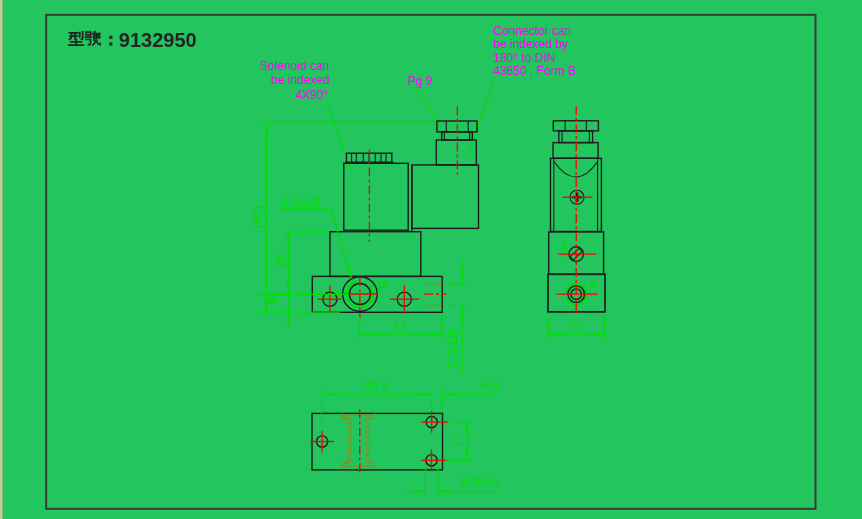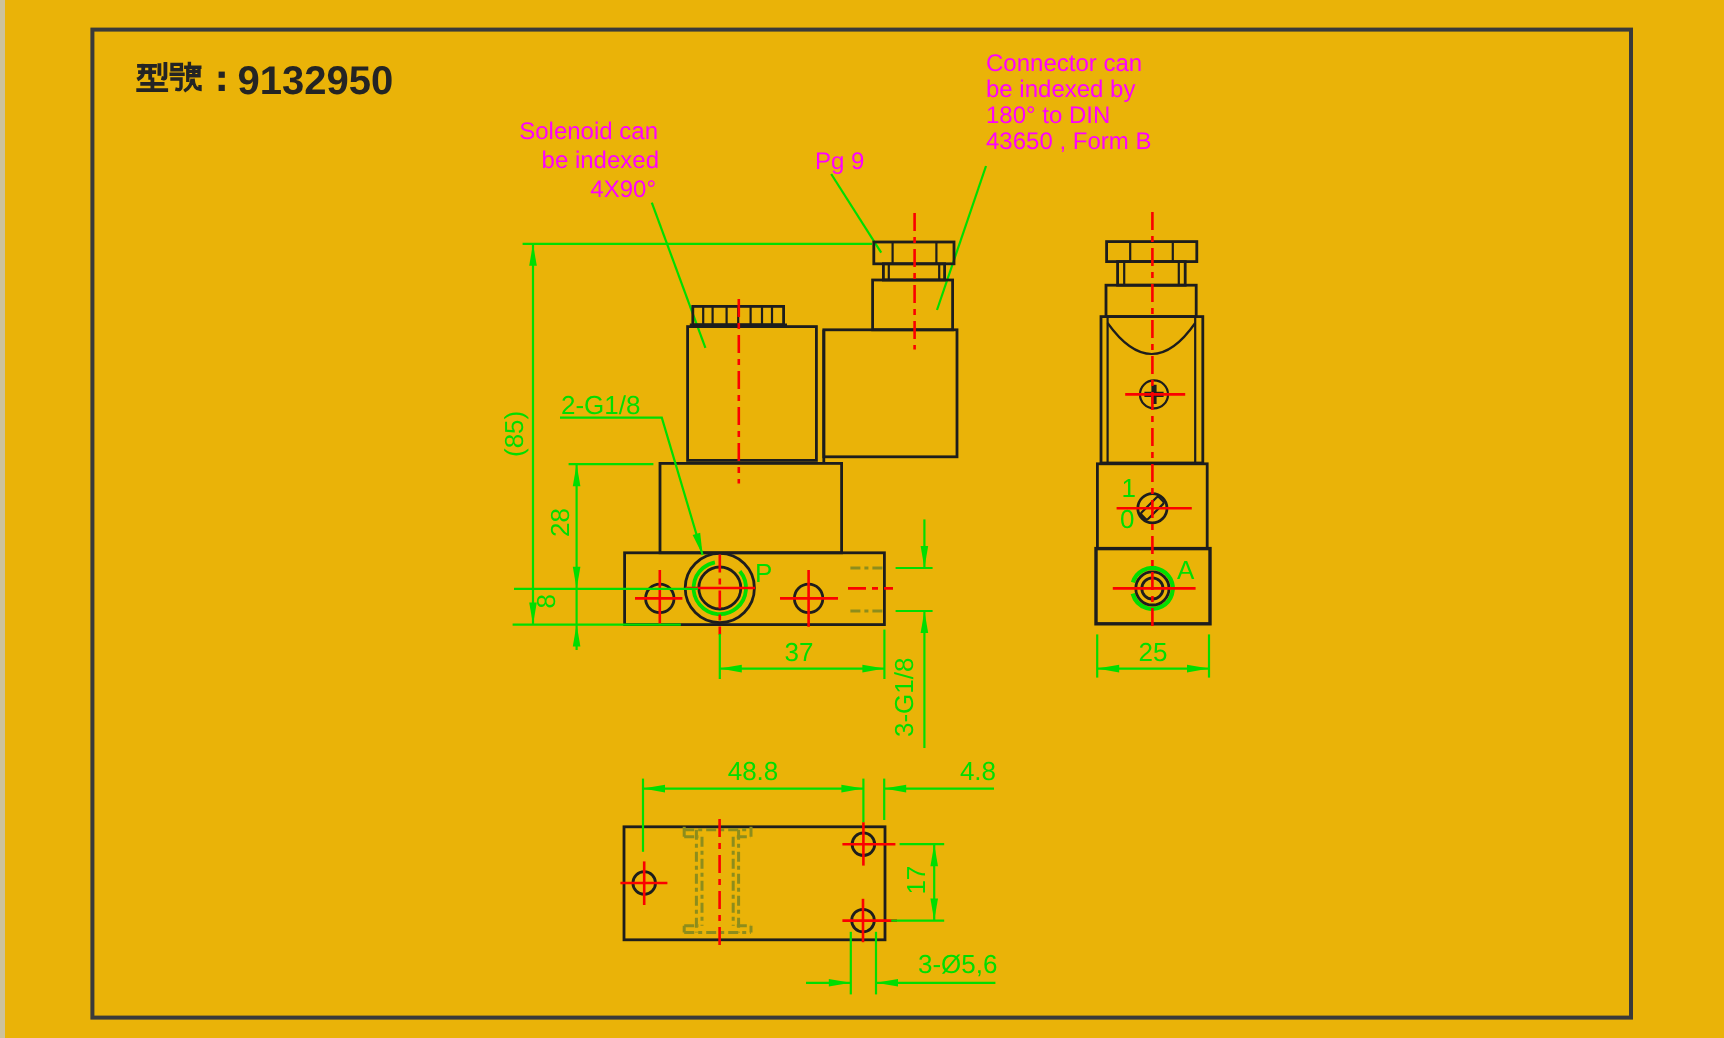--- a/index.html
+++ b/index.html
@@ -1,16 +1,16 @@
 <!DOCTYPE html>
 <html><head>
 <meta charset="utf-8">
 <style>
 html,body{margin:0;padding:0;background:#fff;}
-#page{position:relative;width:862px;height:519px;background:#eab308;overflow:hidden;font-family:"Liberation Sans",sans-serif;}
+#page{position:relative;width:862px;height:519px;background:#22c55e;overflow:hidden;font-family:"Liberation Sans",sans-serif;}
 svg{position:absolute;left:0;top:0;}
 .k{stroke:#1d1d1d;fill:none;stroke-width:1.4}
 .k2{stroke:#1d1d1d;fill:none;stroke-width:1.1}
 .g{stroke:#00de00;fill:none;stroke-width:1.1}
 .r{stroke:#fb0000;fill:none;stroke-width:1.3}
 .rc{stroke:#fb0000;fill:none;stroke-width:1.3;stroke-dasharray:9 3 3 3}
 .o{stroke:#8d8d1c;fill:none;stroke-width:1.5;stroke-dasharray:5 2 2 2}
 .ga{fill:#00de00;stroke:none}
 .gt{fill:#00de00;font-family:"Liberation Sans",sans-serif;font-size:13px}
 .mt{fill:#ff00ff;font-family:"Liberation Sans",sans-serif;font-size:12px}

